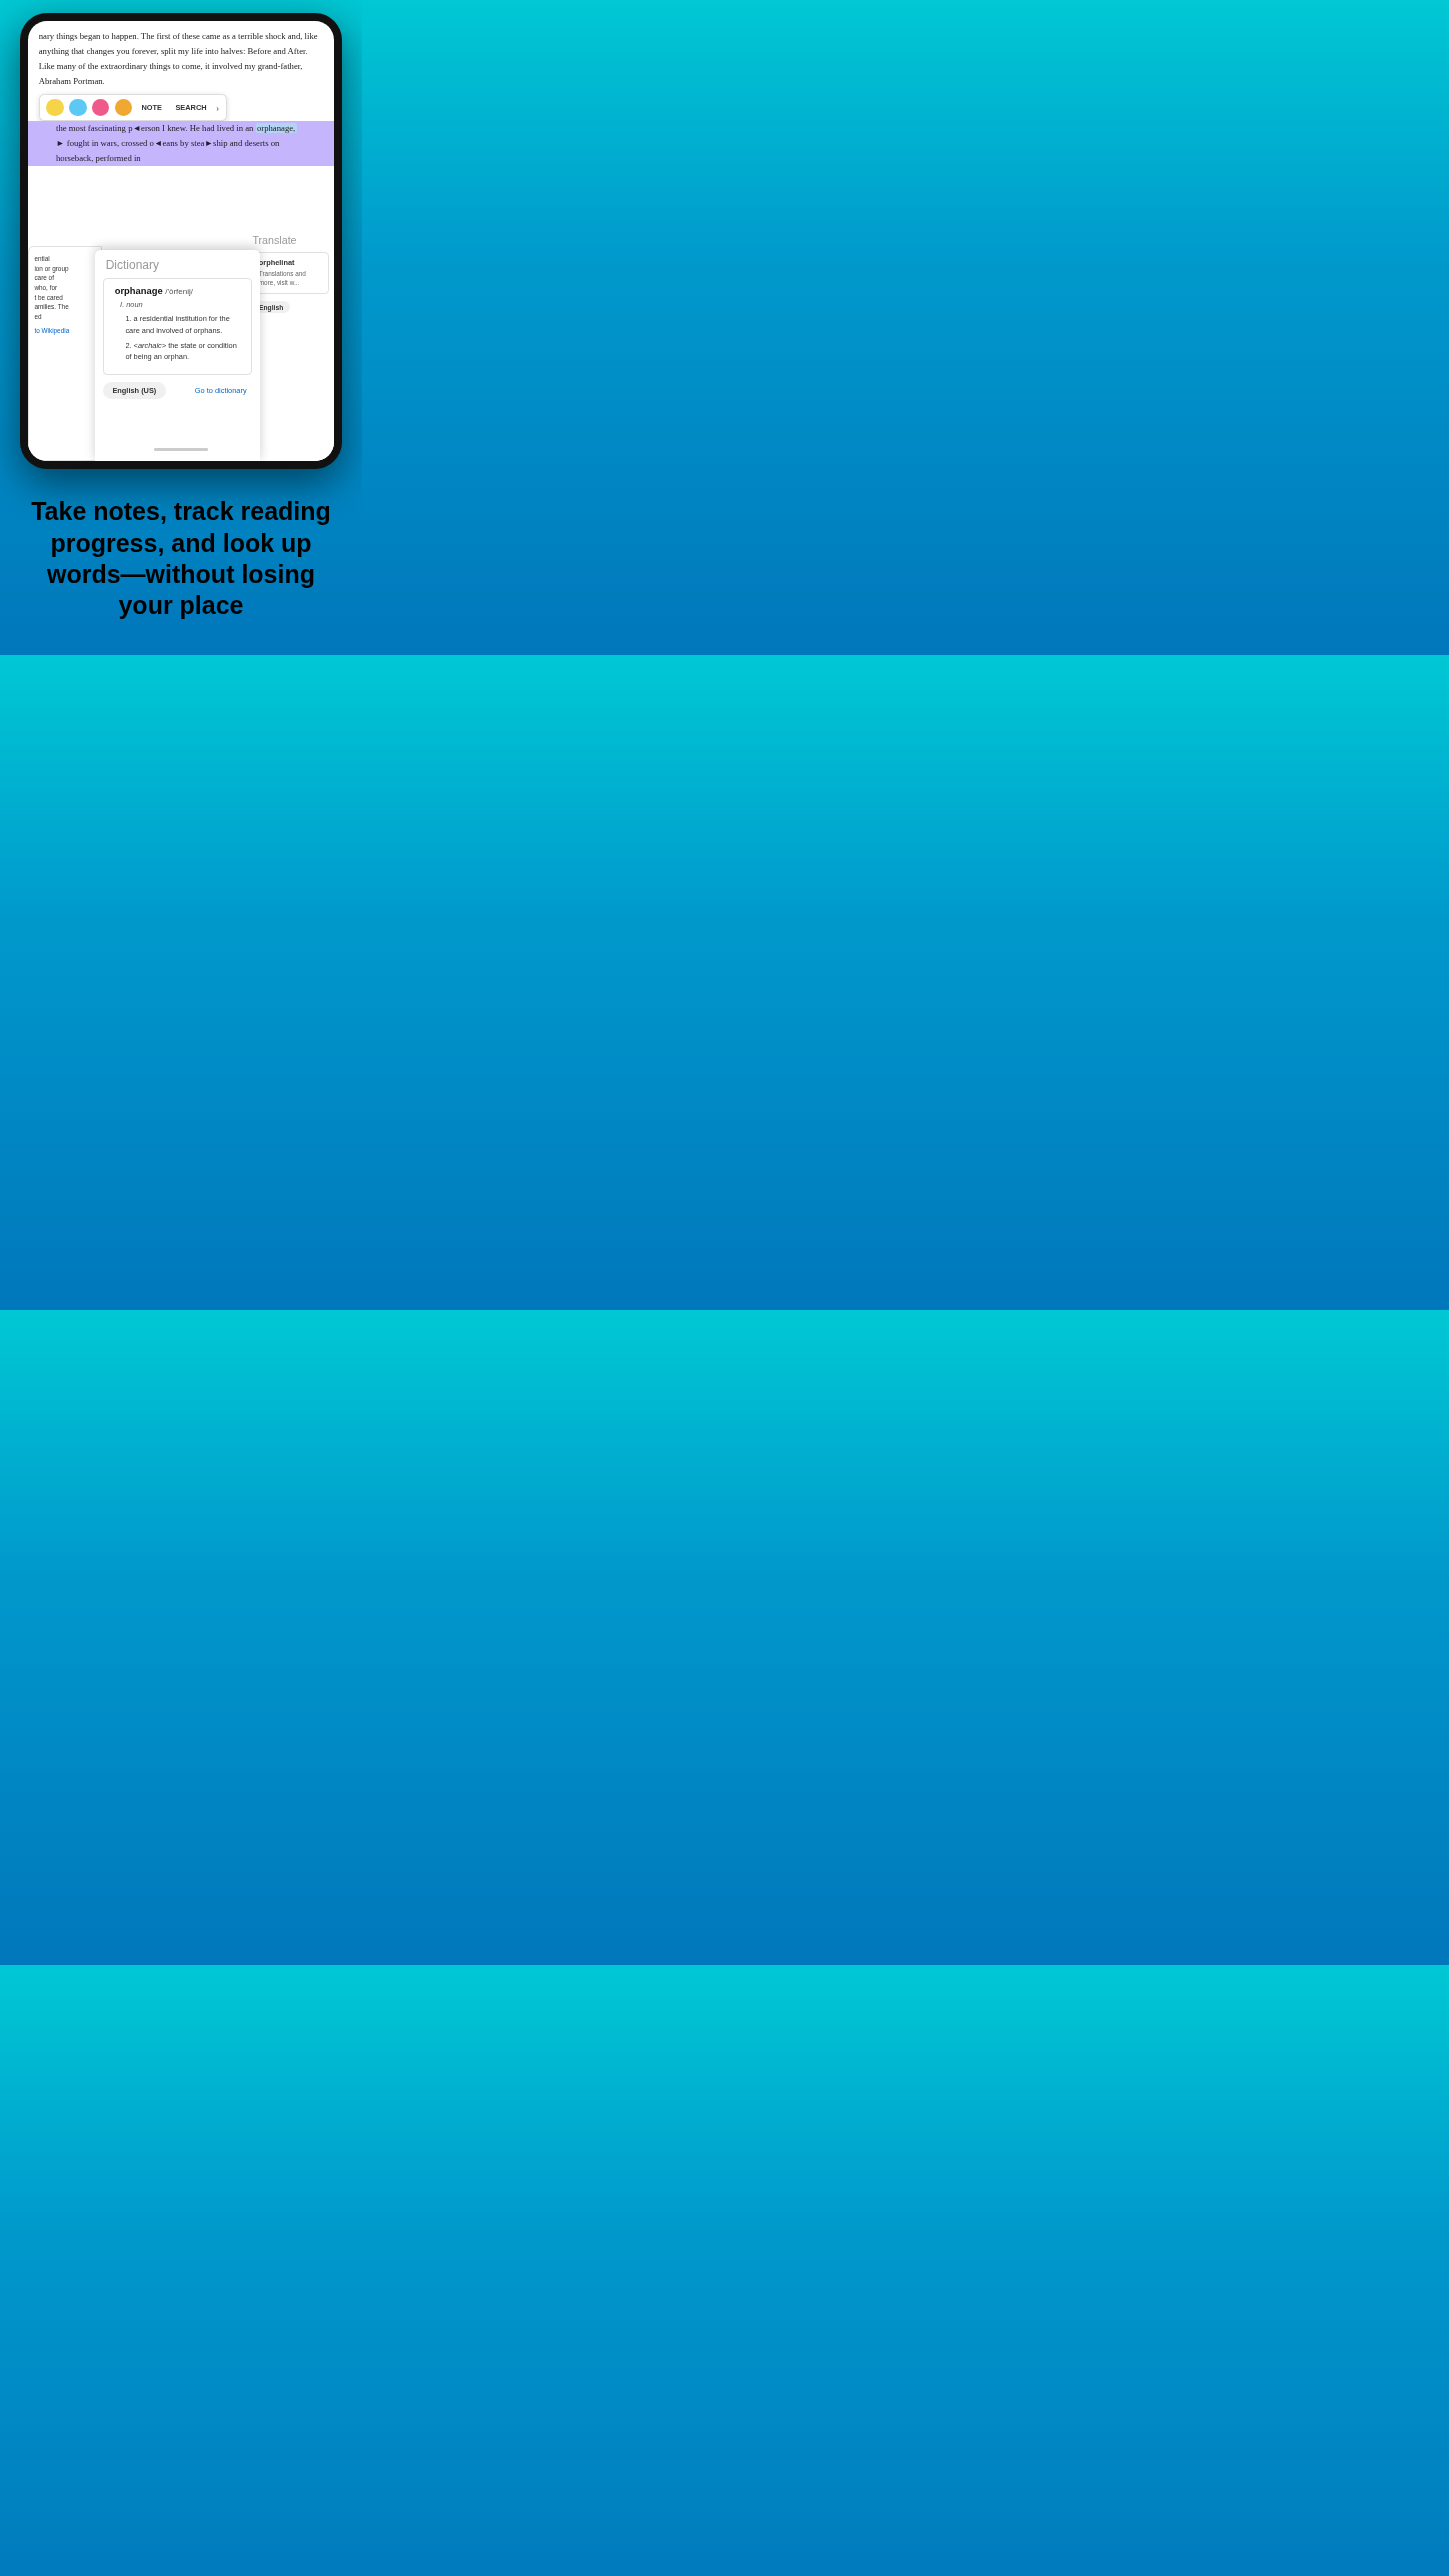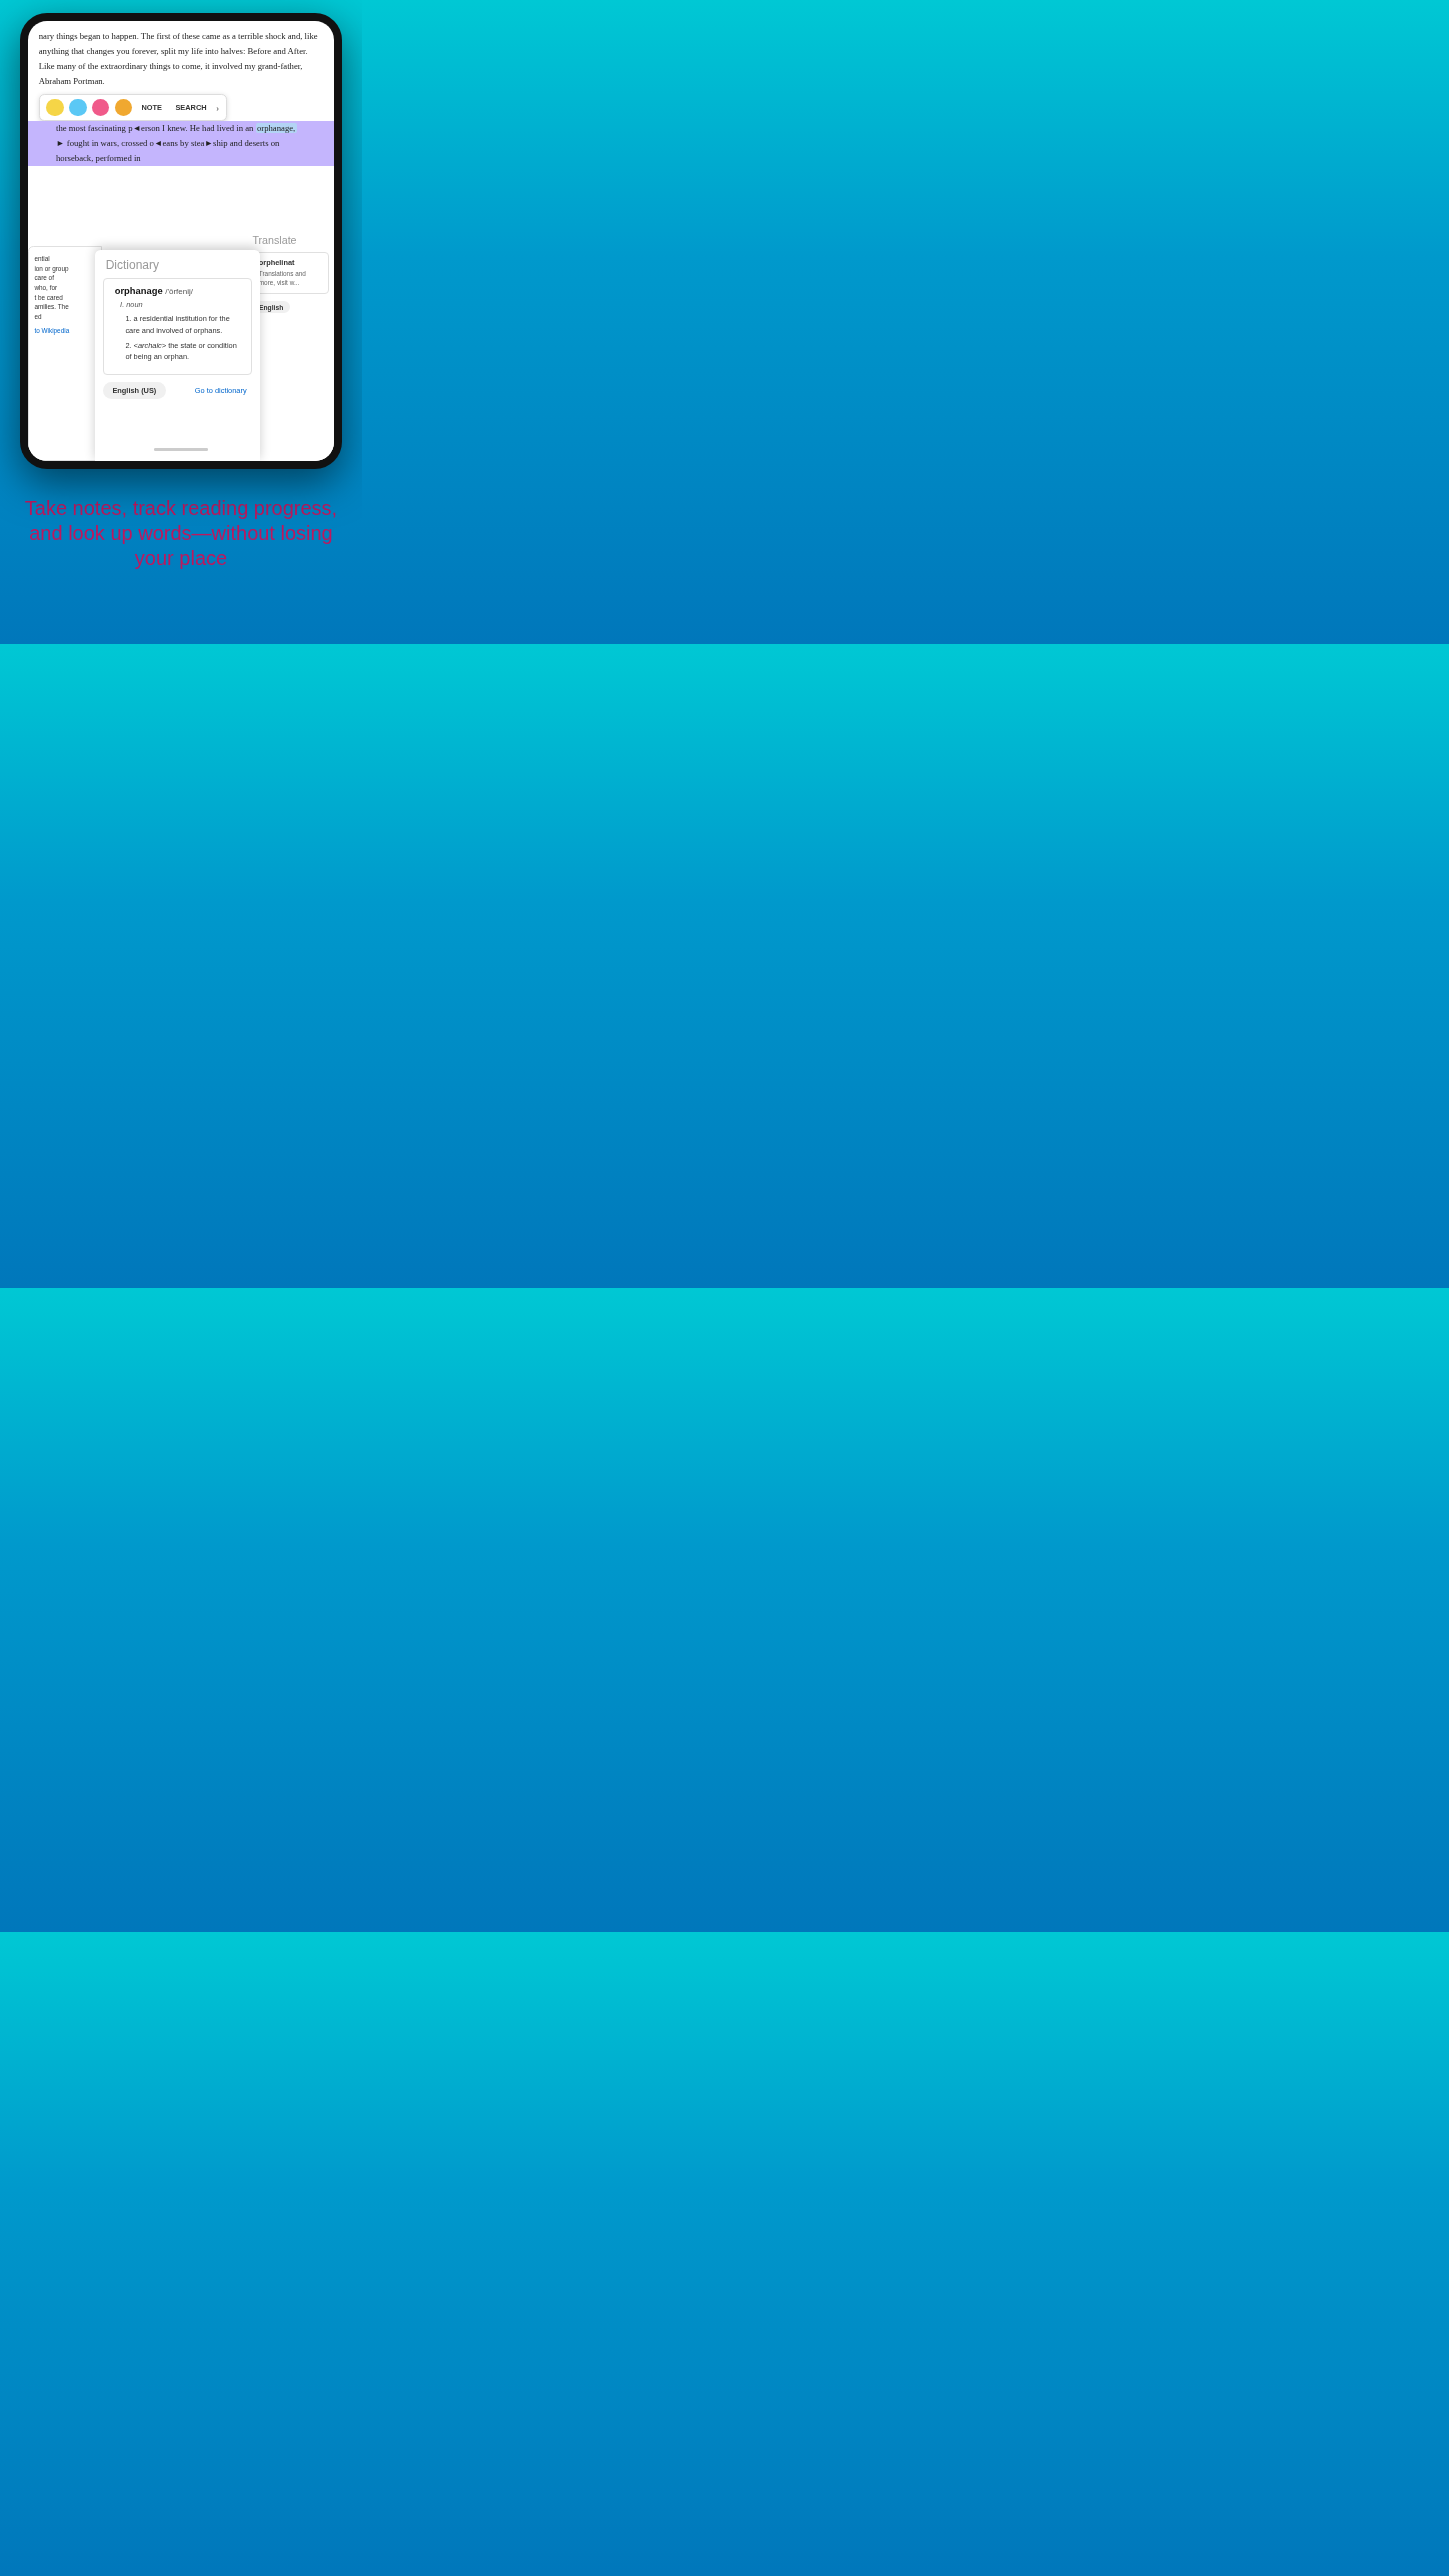--- a/index.html
+++ b/index.html
@@ -300,23 +300,23 @@
       z-index: 10;
     }
 
     
     .tagline-section {
       padding: 27px 20px 34px 20px;
       text-align: center;
     }
 
     .tagline-text {
-      font-size: 20px;
-      font-weight: normal;
-      color: #be185d;
+      font-size: 25px;
+      font-weight: bold;
+      color: #000000;
       line-height: 1.25;
       font-family: Arial, sans-serif;
     }
 
     .middle-text {
       padding: 0 28px;
       font-size: 8.7px;
       line-height: 1.7;
       color: #222;
       font-family: Georgia, serif;

